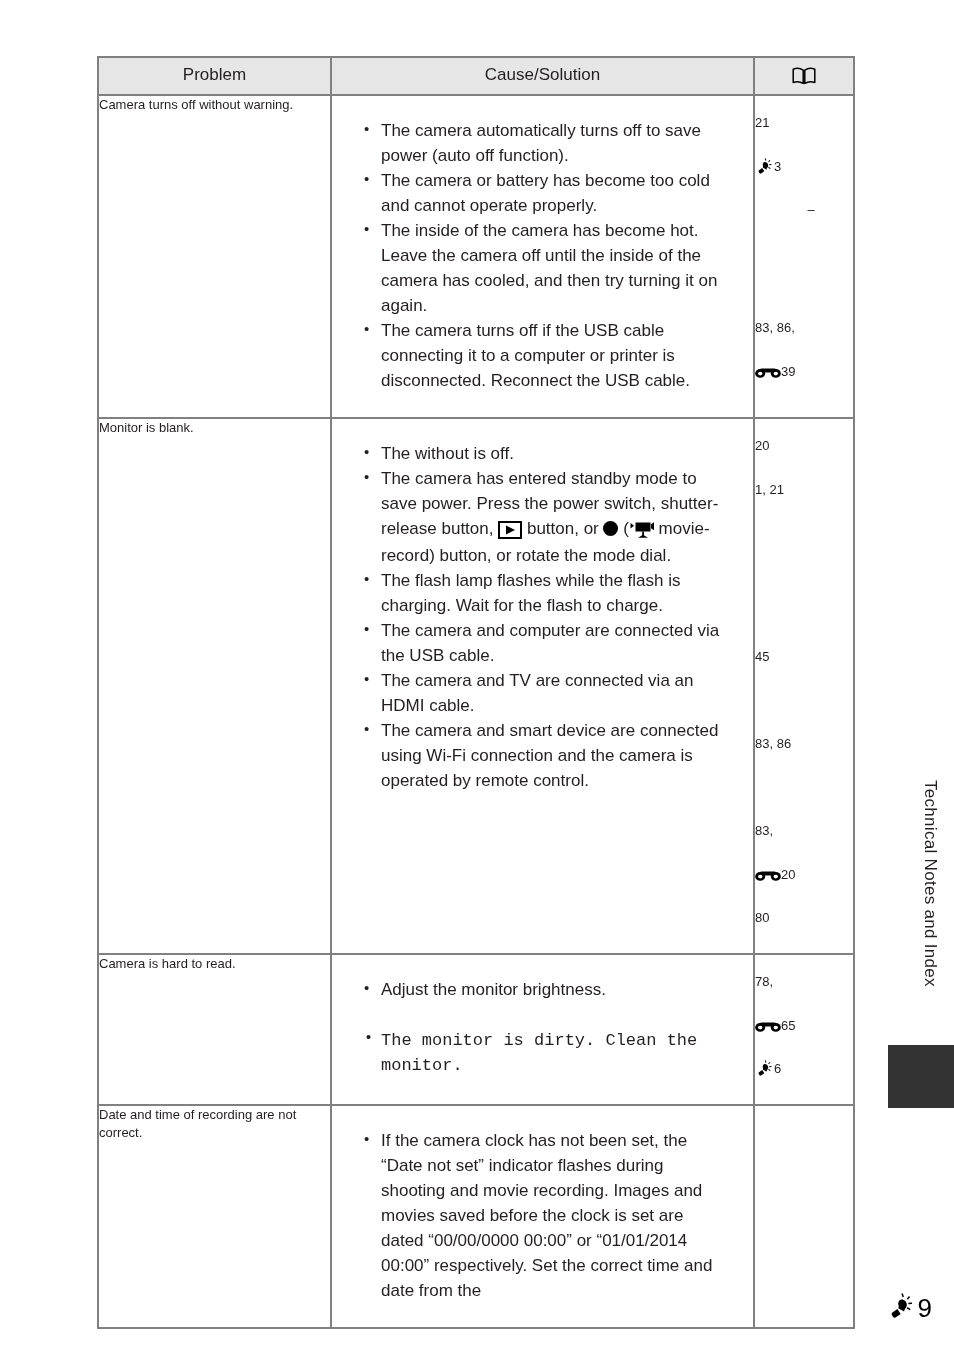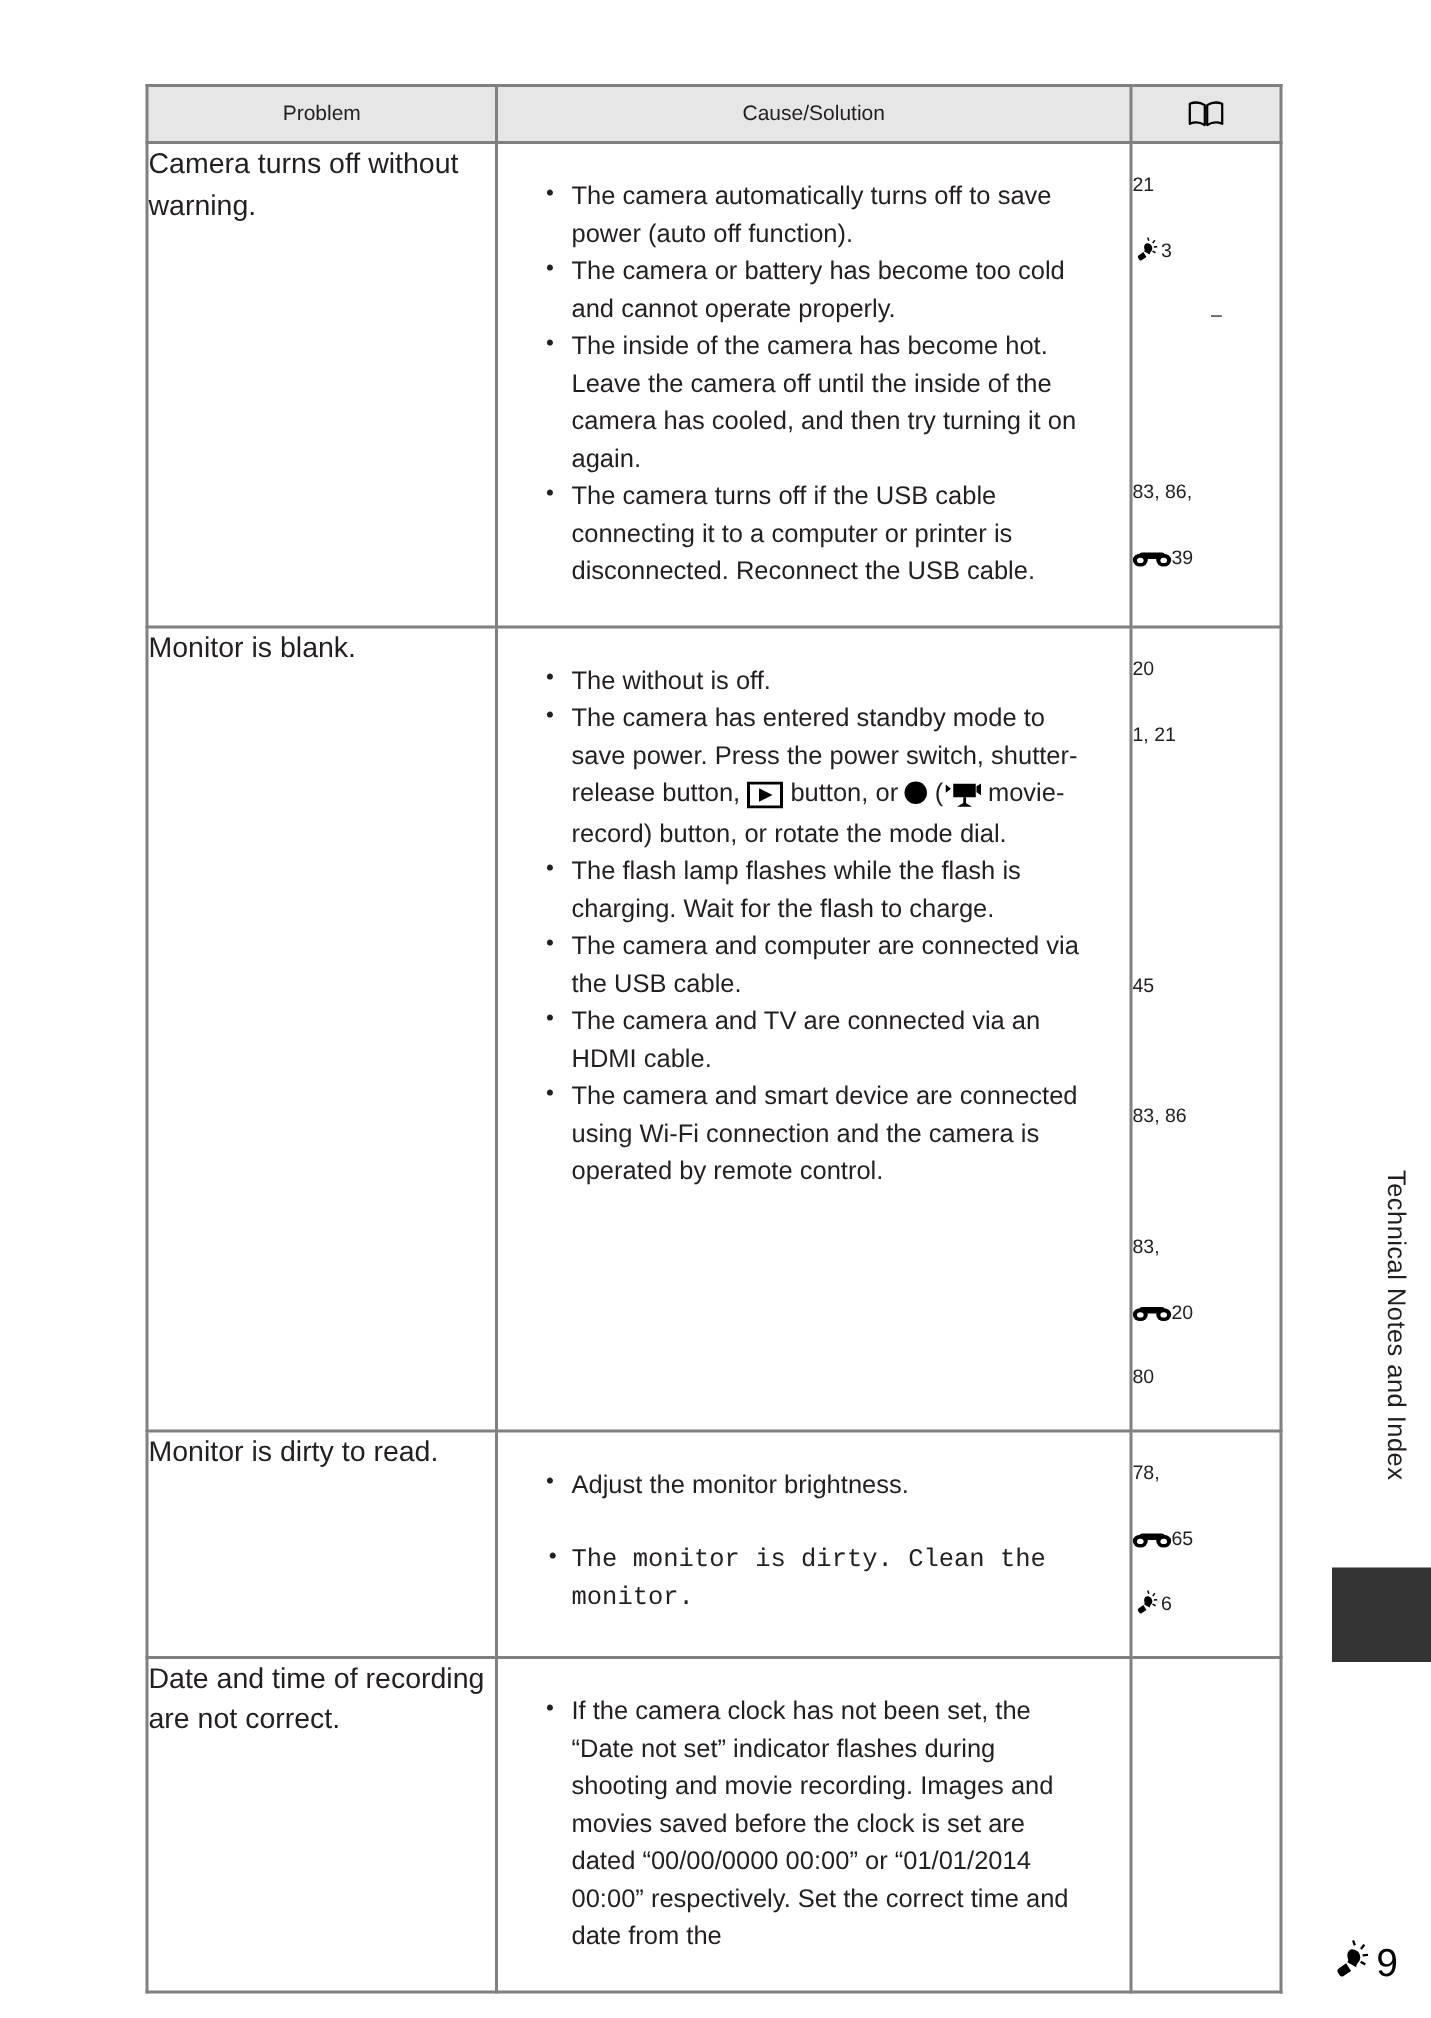--- a/index.html
+++ b/index.html
@@ -36,31 +36,31 @@
   table.trouble td {
     border: 2px solid #808080;
     padding: 0;
     vertical-align: top;
   }
 
   thead th {
     background: #e6e6e6;
     text-align: center;
     font-weight: normal;
-    font-size: 14px;
+    font-size: 17px;
     height: 34px;
     line-height: 34px;
     padding: 0 4px;
   }
 
   td.problem {
     vertical-align: middle;
     text-align: left;
     padding: 6px 10px 6px 14px;
-    font-size: 19px;
+    font-size: 13px;
     line-height: 1.45;
     border-radius: 14px;
   }
   td.cause {
     padding: 8px 10px 10px 6px;
     font-size: 17px;
   }
   td.ref {
     padding: 9px 6px 6px 9px;
     font-size: 13px;
@@ -251,21 +251,21 @@
                     <rect x="4.5" y="3.4" width="17" height="4.2" rx="2.1"></rect>
                     <ellipse cx="5.2" cy="8.6" rx="2.2" ry="1.8" fill="#fff"></ellipse>
                     <ellipse cx="20.8" cy="8.6" rx="2.2" ry="1.8" fill="#fff"></ellipse>
                   </g>
                 </svg></span><span>20</span></span>
           <span class="ref-line"><span>80</span></span>
         </td>
       </tr>
 
       <tr>
-        <td class="problem">Monitor is dirty to read.</td>
+        <td class="problem">Camera is hard to read.</td>
         <td class="cause">
           <ul class="bullets">
             <li>Adjust the monitor brightness.</li>
             <li style="margin-top:26px;font-family:Liberation Mono, monospace;">The monitor is dirty. Clean the monitor.</li>
           </ul>
         </td>
         <td class="ref">
           <span class="ref-line"><span>78,</span></span>
           <span class="ref-line"><span class="ico"><svg class="dumb" viewBox="0 0 26 14" xmlns="http://www.w3.org/2000/svg">
                   <g fill="#000">

